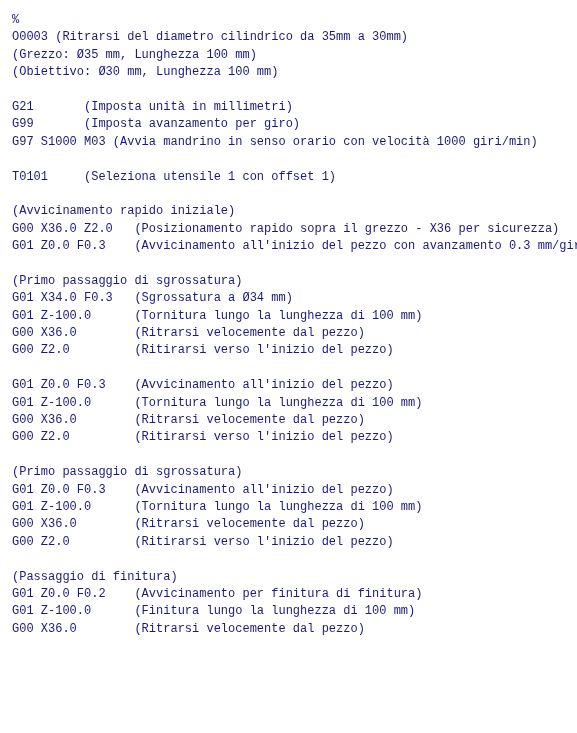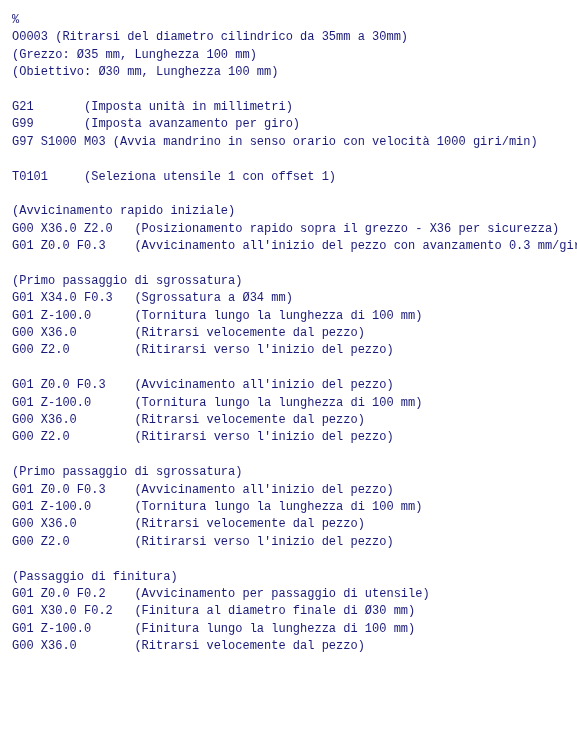--- a/index.html
+++ b/index.html
@@ -50,17 +50,16 @@
     <div class="line">G00 X36.0        (Ritrarsi velocemente dal pezzo)</div>
     <div class="line">G00 Z2.0         (Ritirarsi verso l'inizio del pezzo)</div>
     <div class="blank"></div>
     <div class="line">(Primo passaggio di sgrossatura)</div>
     <div class="line">G01 Z0.0 F0.3    (Avvicinamento all'inizio del pezzo)</div>
     <div class="line">G01 Z-100.0      (Tornitura lungo la lunghezza di 100 mm)</div>
     <div class="line">G00 X36.0        (Ritrarsi velocemente dal pezzo)</div>
     <div class="line">G00 Z2.0         (Ritirarsi verso l'inizio del pezzo)</div>
     <div class="blank"></div>
     <div class="line">(Passaggio di finitura)</div>
-    <div class="line">G01 Z0.0 F0.2    (Avvicinamento per passaggio di utensile)</div>
-    <div class="line">G01 X30.0 F0.2   (Finitura al diametro finale di Ø30 mm)</div>
+    <div class="line">G01 Z0.0 F0.2    (Avvicinamento per finitura di finitura)</div>
     <div class="line">G01 Z-100.0      (Finitura lungo la lunghezza di 100 mm)</div>
     <div class="line">G00 X36.0        (Ritrarsi velocemente dal pezzo)</div>
   </div>
 
 </body></html>

